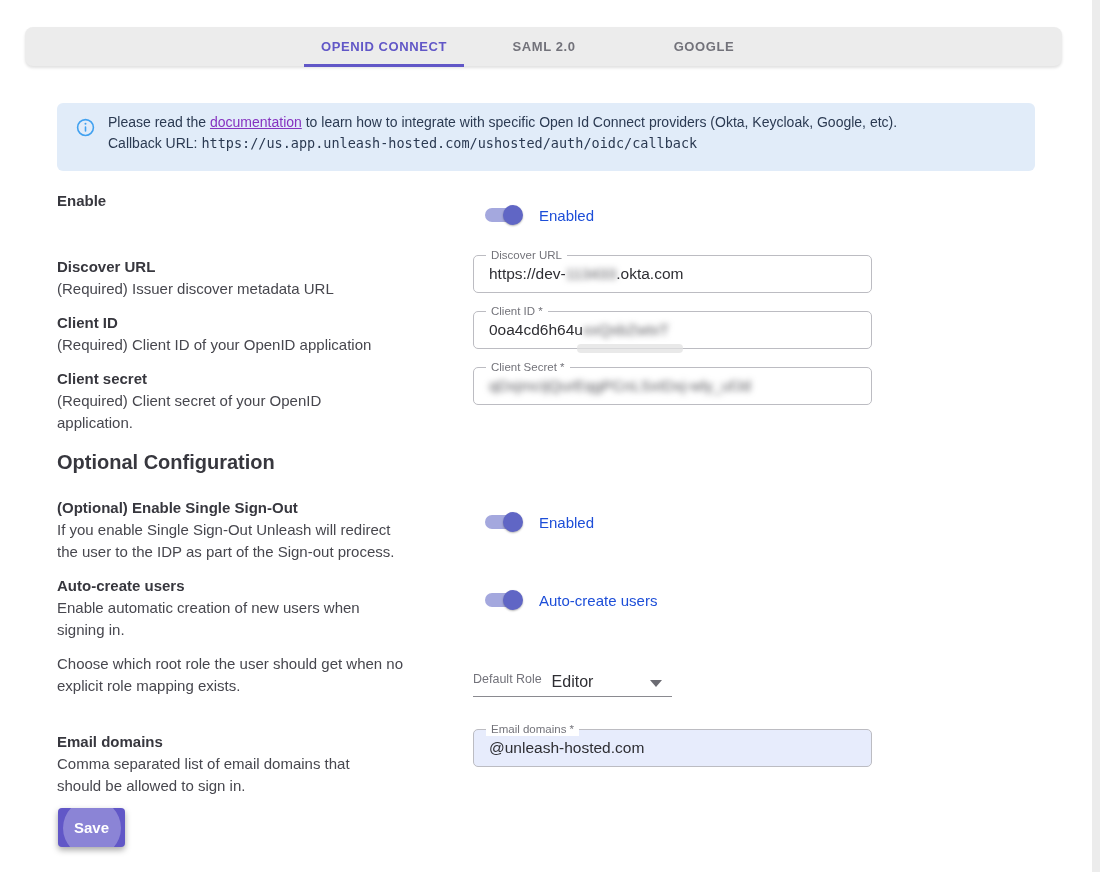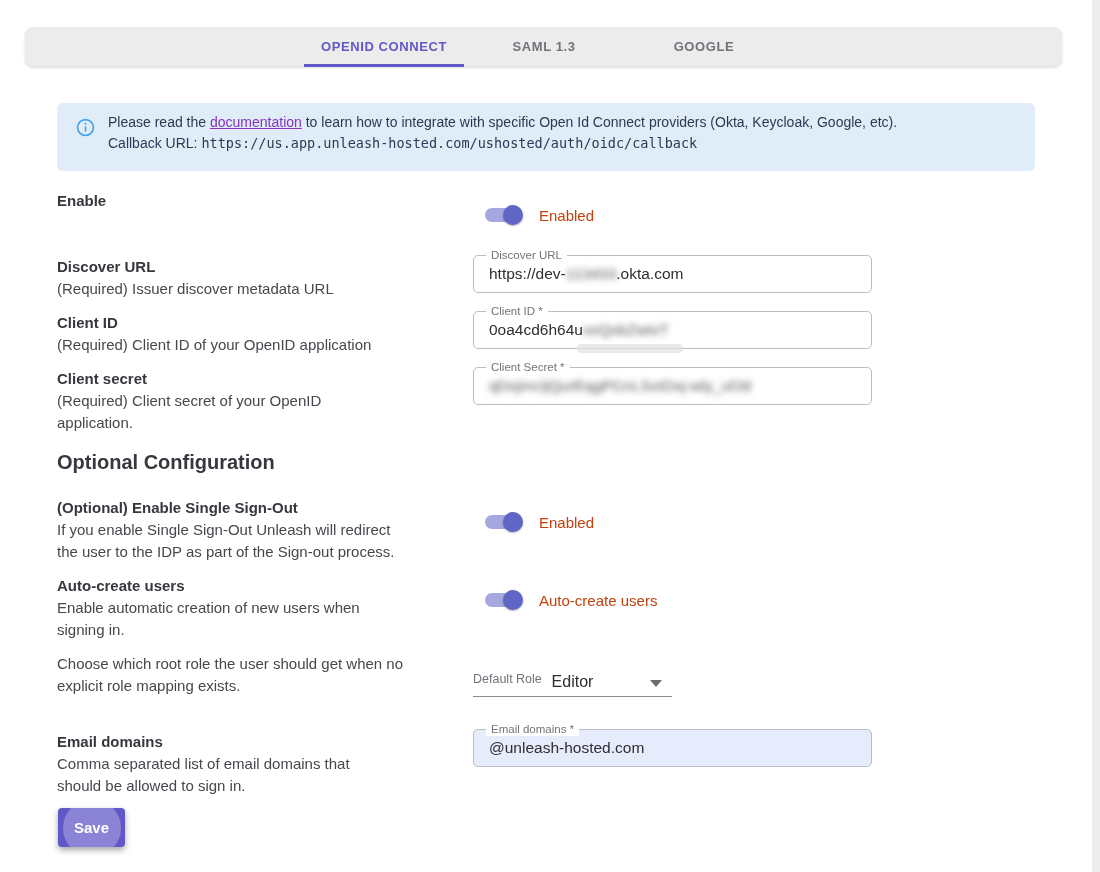--- a/index.html
+++ b/index.html
@@ -33,21 +33,21 @@
   .section-heading { position:absolute; left:57px; top:451px; font-size:20px;
     font-weight:700; color:#37373e; }
 
   
   .toggle-row { position:absolute; left:483px; display:flex; align-items:center; gap:16px; }
   .switch { position:relative; width:40px; height:22px; cursor:pointer; }
   .switch .track { position:absolute; left:2px; top:4px; width:36px; height:14px;
     border-radius:7px; background:#a4a8de; }
   .switch .thumb { position:absolute; right:0; top:1px; width:20px; height:20px;
     border-radius:50%; background:#6066c5; box-shadow:0 1px 2px rgba(0,0,0,0.3); }
-  .toggle-label { font-size:15px; color:#c2410c; }
+  .toggle-label { font-size:15px; color:#1d4ed8; }
 
   
   .field { position:absolute; left:473px; width:399px; height:38px;
     border:1px solid #bcbcc2; border-radius:5px; background:#fff; }
   .field .flabel { position:absolute; top:-8px; left:12px; background:#fff;
     padding:0 5px; font-size:11.5px; color:#73737a; line-height:14px; }
   .field .fvalue { position:absolute; left:15px; top:0; line-height:36px;
     font-size:15.5px; color:#2e2e33; white-space:nowrap; }
   .field.lavender { background:#e7ecfc; }
   .redacted { filter:blur(3px); color:#55555a; }
@@ -78,21 +78,21 @@
     background:#ececec; }
 </style>
 </head>
 <body>
 
 <div class="canvas">
 
   <div class="tabbar">
     <div class="tabs">
       <div class="tab active">OPENID CONNECT</div>
-      <div class="tab">SAML 1.3</div>
+      <div class="tab">SAML 2.0</div>
       <div class="tab">GOOGLE</div>
     </div>
     <div class="tab-indicator"></div>
   </div>
 
   <div class="banner">
     <svg class="banner-icon" viewBox="0 0 24 24" fill="none">
       <circle cx="12" cy="12" r="10" stroke="#41a1f0" stroke-width="2"></circle>
       <rect x="11" y="10.5" width="2" height="7" rx="1" fill="#41a1f0"></rect>
       <circle cx="12" cy="7.2" r="1.3" fill="#41a1f0"></circle>

